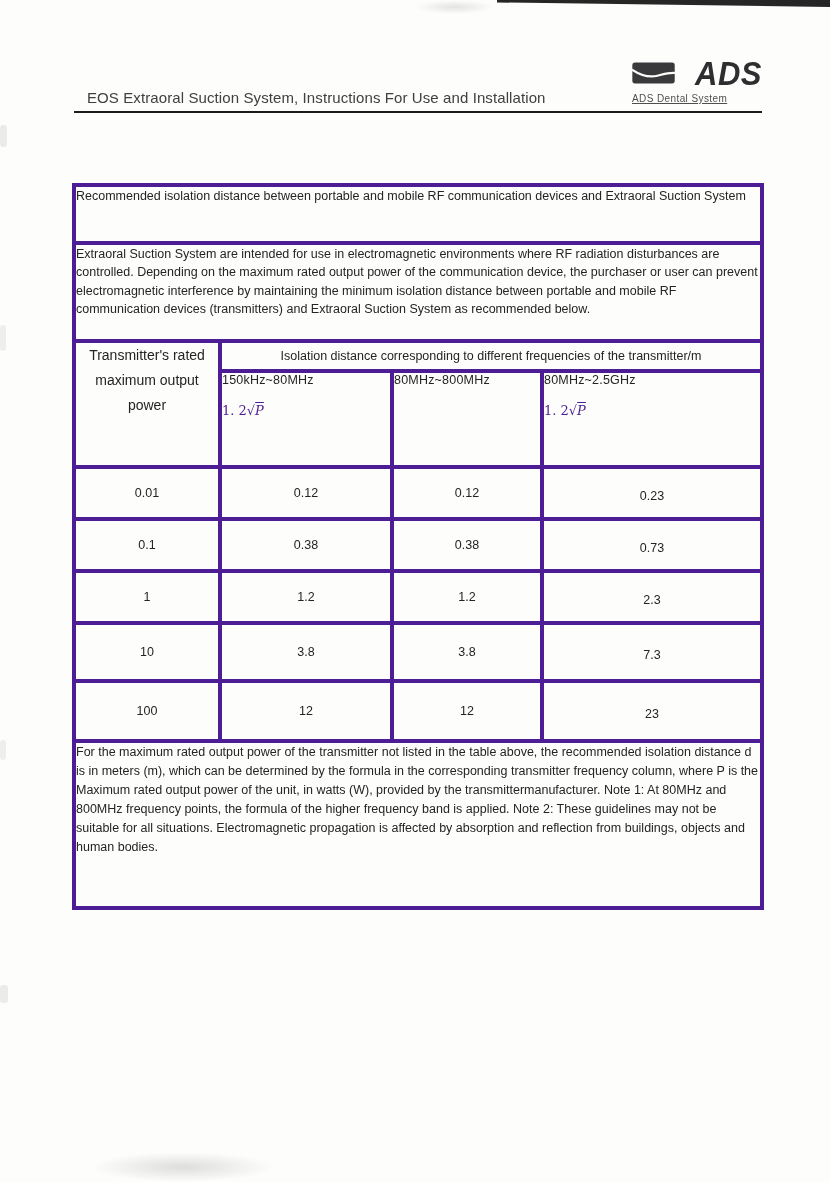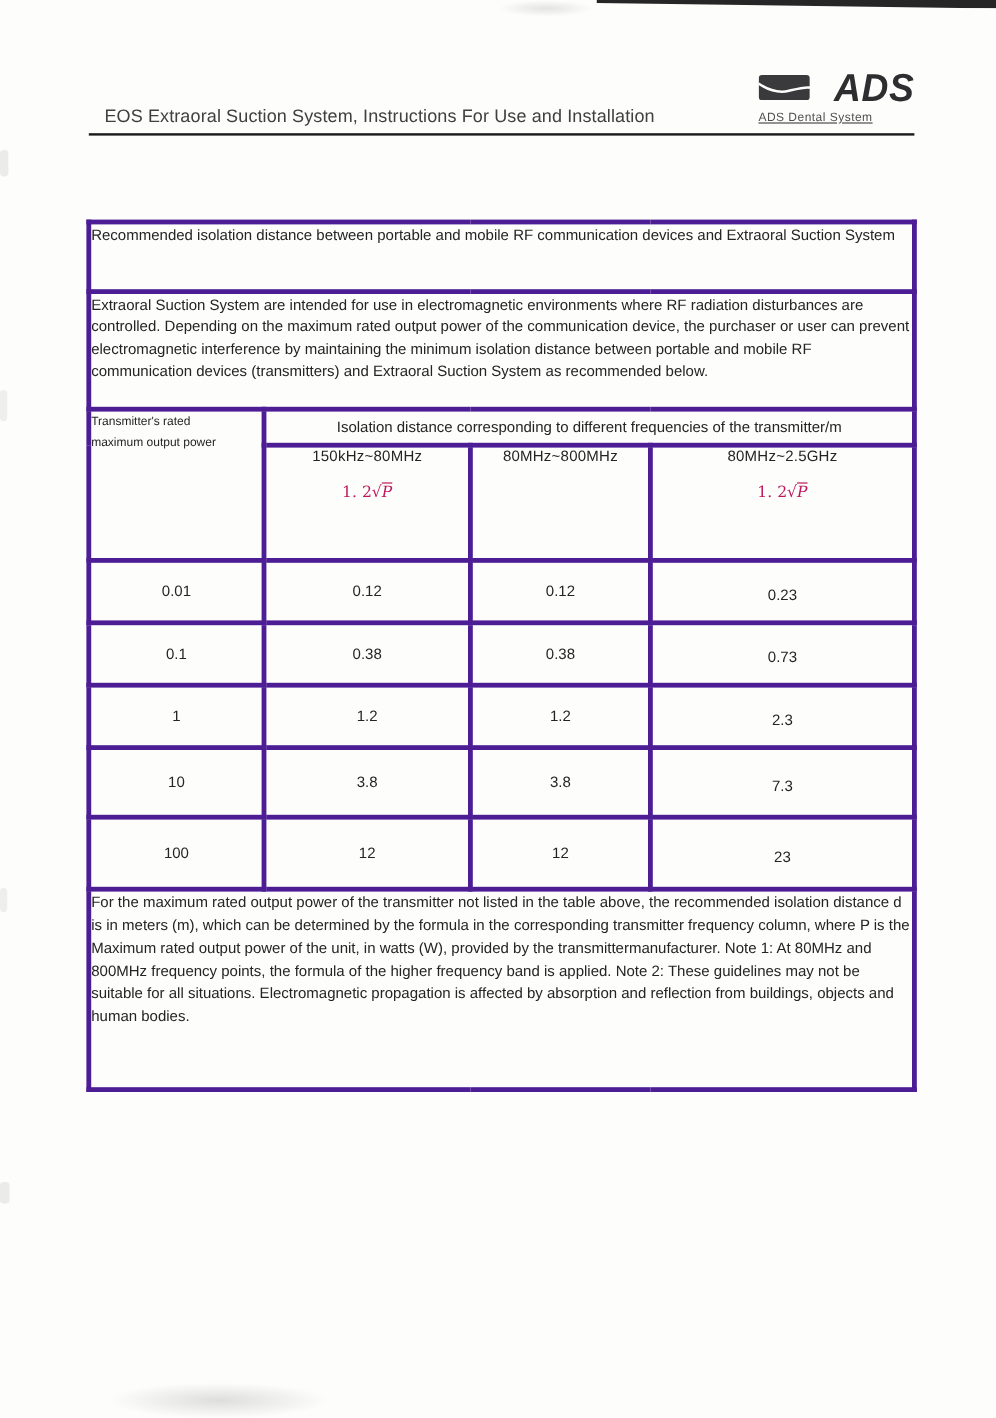--- a/index.html
+++ b/index.html
@@ -72,36 +72,36 @@
   }
   td.title-cell{
     height:54px;padding:8px 10px 6px 12px;
     line-height:1.5;vertical-align:top;
   }
   td.intro-cell{
     height:94px;padding:10px 4px 8px 12px;
     line-height:1.47;vertical-align:top;margin-top:11px;
   }
   td.power-head-cell{
-    vertical-align:top;text-align:left;
-    padding-top:8px;line-height:1.8;font-size:10px;
+    vertical-align:top;text-align:center;
+    padding-top:8px;line-height:1.8;font-size:14px;
   }
   td.iso-head-cell{
     height:26px;text-align:center;vertical-align:middle;
     font-size:12.5px;padding:2px 4px;
   }
   td.freq-cell{
-    height:92px;vertical-align:top;text-align:center;
+    height:92px;vertical-align:top;text-align:left;
     padding-top:9px;
   }
   .freq-range{font-size:12.5px;letter-spacing:.2px;}
   .formula{
     margin-top:16px;
     font-family:"DejaVu Serif", serif;
-    font-size:13px;color:#be185d;
+    font-size:13px;color:#4c1d95;
   }
   .formula .f-var{font-style:italic;text-decoration:overline;}
   td.num-cell{
     text-align:center;vertical-align:middle;font-size:12.5px;
   }
   tr.data-row-1 td{height:42px;}
   tr.data-row-2 td{height:42px;}
   tr.data-row-3 td{height:42px;}
   tr.data-row-4 td{height:48px;border-radius:27px;}
   tr.data-row-5 td{height:50px;}

